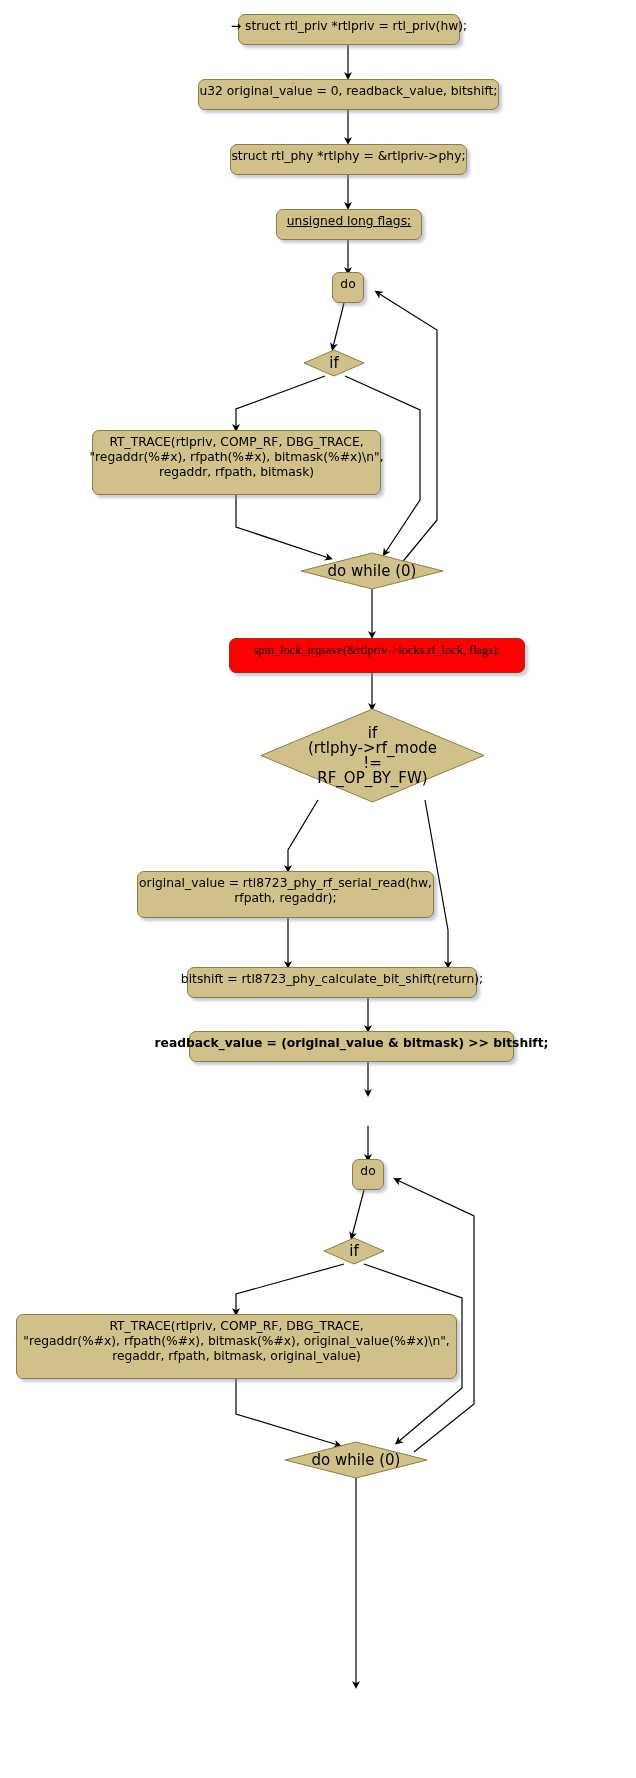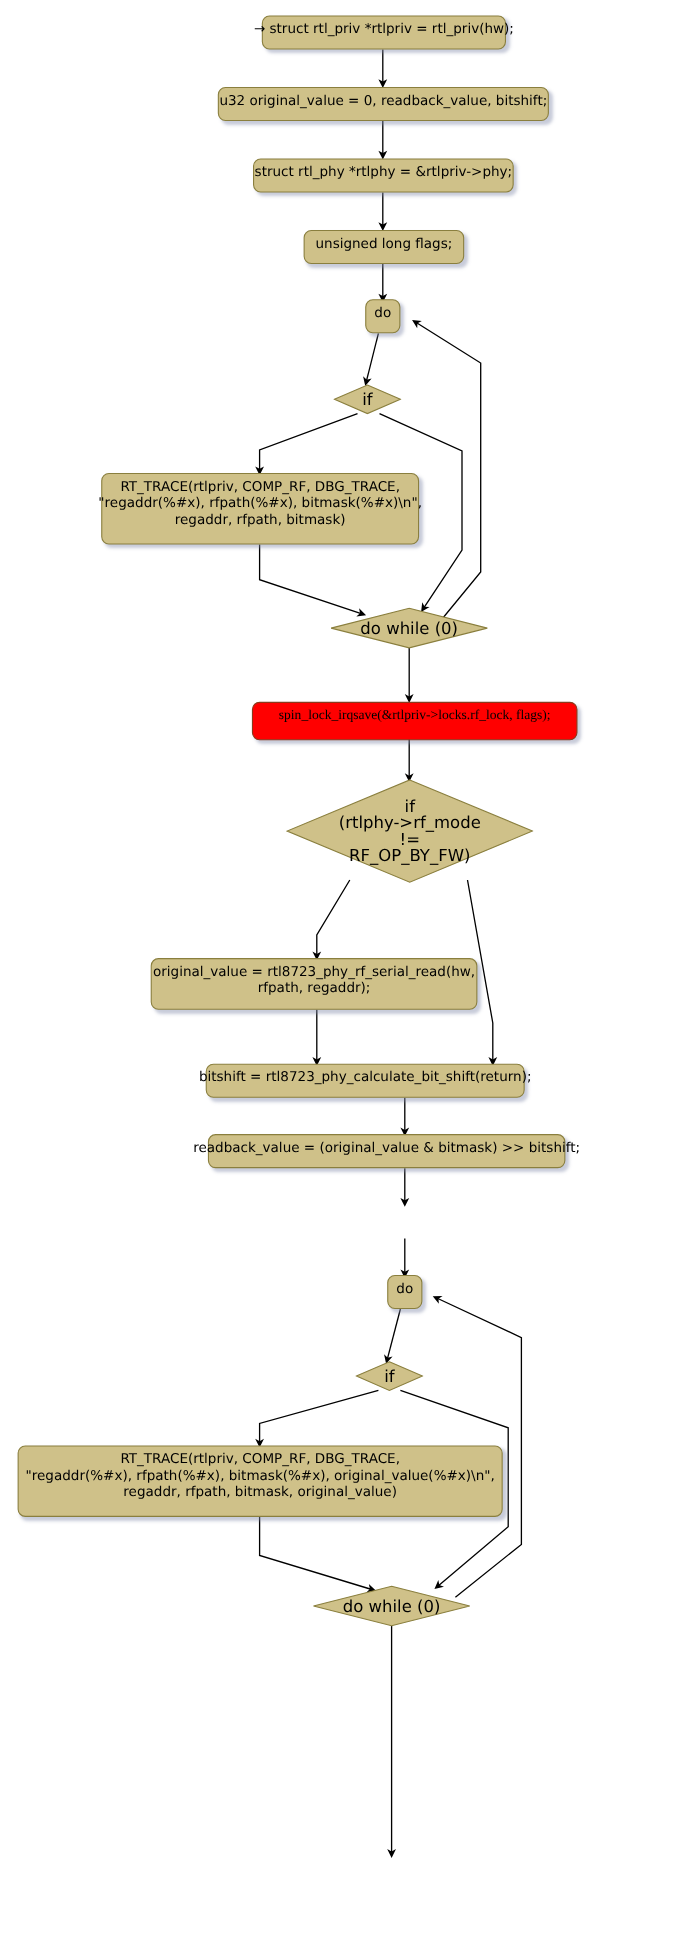--- a/index.html
+++ b/index.html
@@ -115,21 +115,21 @@
   </div>
 
   <div class="node rect" style="left:198px;top:79px;width:301px;height:31px;">
     <span>u32 original_value = 0, readback_value, bitshift;</span>
   </div>
 
   <div class="node rect" style="left:230px;top:144px;width:237px;height:31px;">
     <span>struct rtl_phy *rtlphy = &amp;rtlpriv-&gt;phy;</span>
   </div>
 
-  <div class="node rect" style="left:276px;top:209px;width:146px;height:31px;">
+  <div class="node rect" style="left:276px;top:209px;width:146px;height:31px;text-decoration:underline;">
     <span>unsigned long flags;</span>
   </div>
 
   <div class="node rect" style="left:332px;top:272px;width:32px;height:31px;">
     <span>do</span>
   </div>
 
   <div class="diamond-wrap" style="left:303px;top:349px;width:62px;height:28px;">
     <svg class="dmd-svg" width="62" height="28" viewBox="0 0 62 28">
       <polygon points="31,1 61,14 31,27 1,14" fill="#CFC189" stroke="#8A7F3E" stroke-width="1"></polygon>
@@ -166,21 +166,21 @@
 
   <div class="node rect" style="left:137px;top:871px;width:297px;height:47px;">
     <span>original_value = rtl8723_phy_rf_serial_read(hw,
 rfpath, regaddr);</span>
   </div>
 
   <div class="node rect" style="left:187px;top:967px;width:290px;height:31px;">
     <span>bitshift = rtl8723_phy_calculate_bit_shift(return);</span>
   </div>
 
-  <div class="node rect" style="left:189px;top:1031px;width:325px;height:31px;">
+  <div class="node rect" style="left:189px;top:1031px;width:325px;height:31px;font-weight:bold;">
     <span>readback_value = (original_value &amp; bitmask) &gt;&gt; bitshift;</span>
   </div>
 
 
   <div class="node rect" style="left:352px;top:1159px;width:32px;height:31px;">
     <span>do</span>
   </div>
 
   <div class="diamond-wrap" style="left:323px;top:1237px;width:62px;height:28px;">
     <svg class="dmd-svg" width="62" height="28" viewBox="0 0 62 28">

